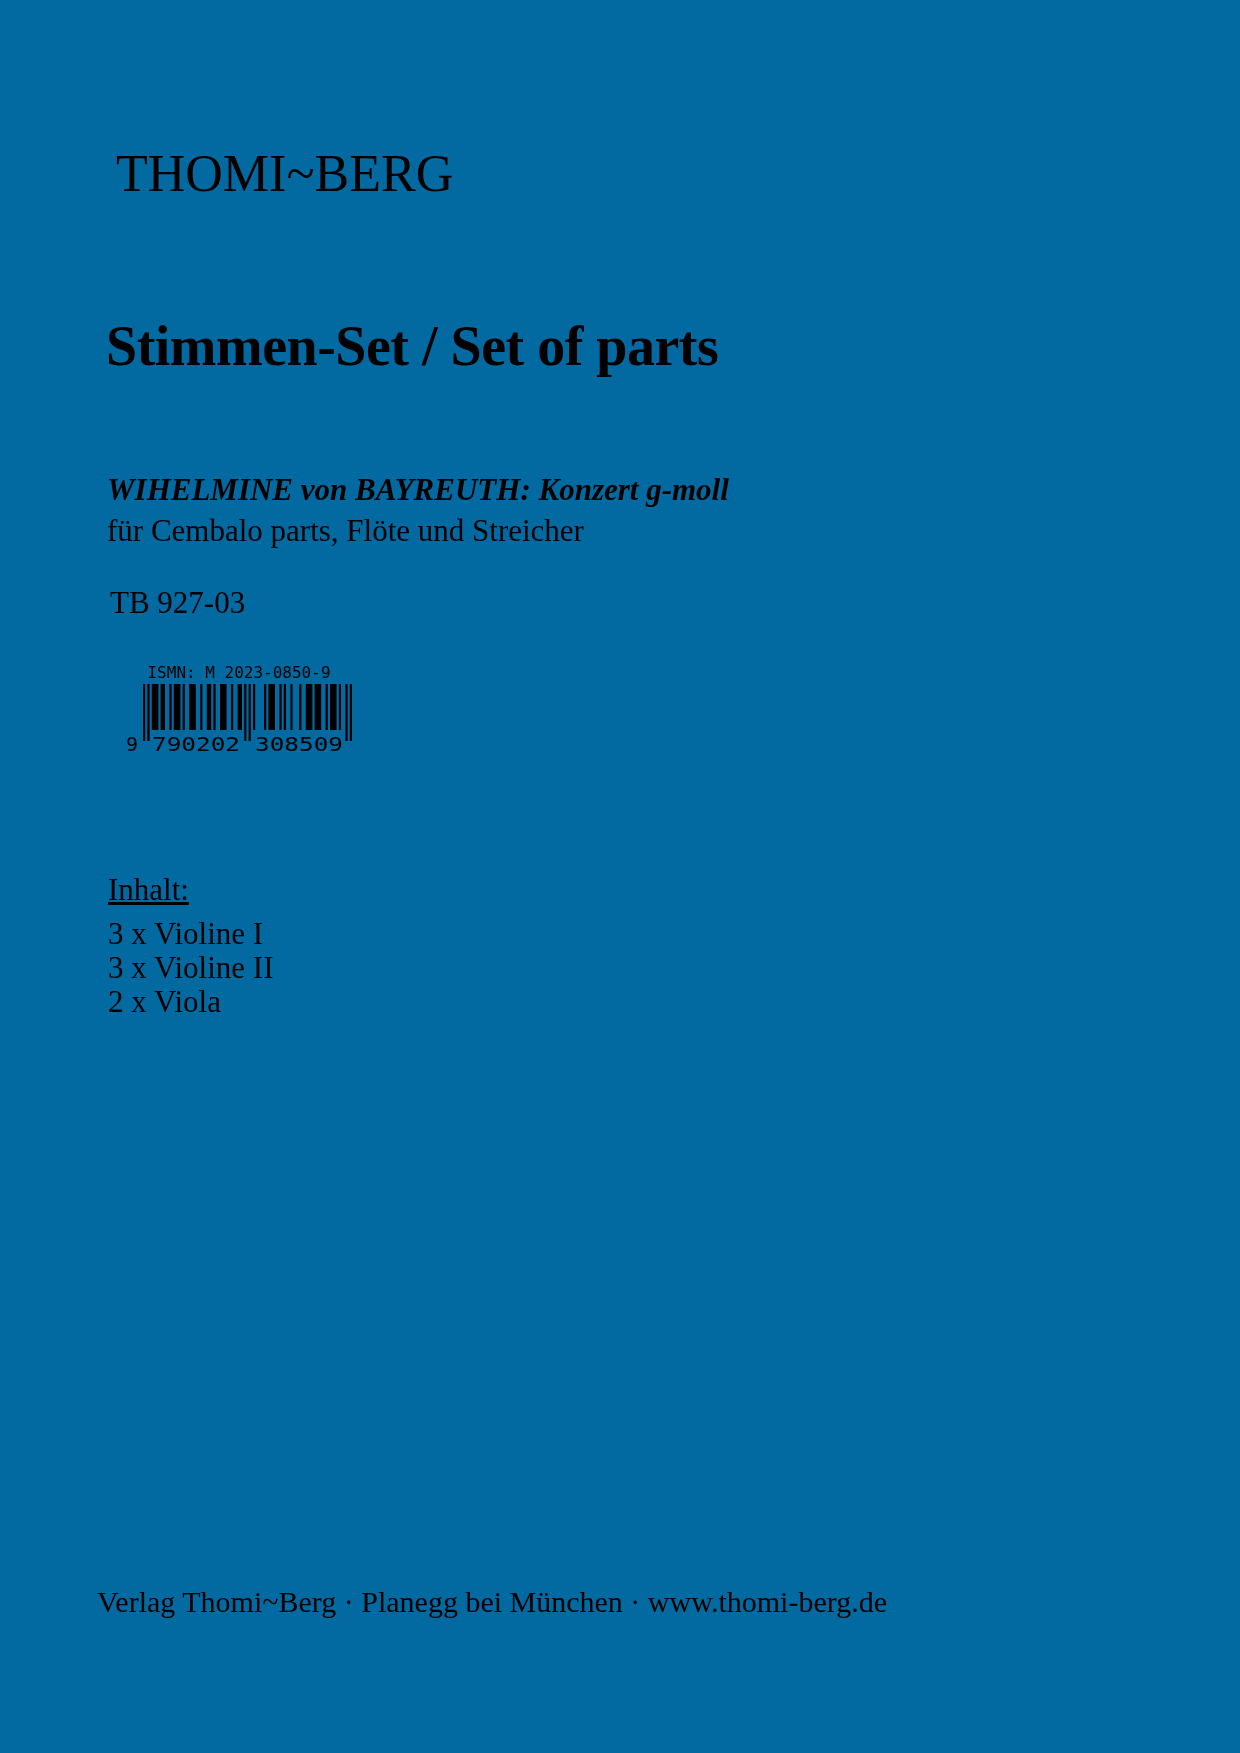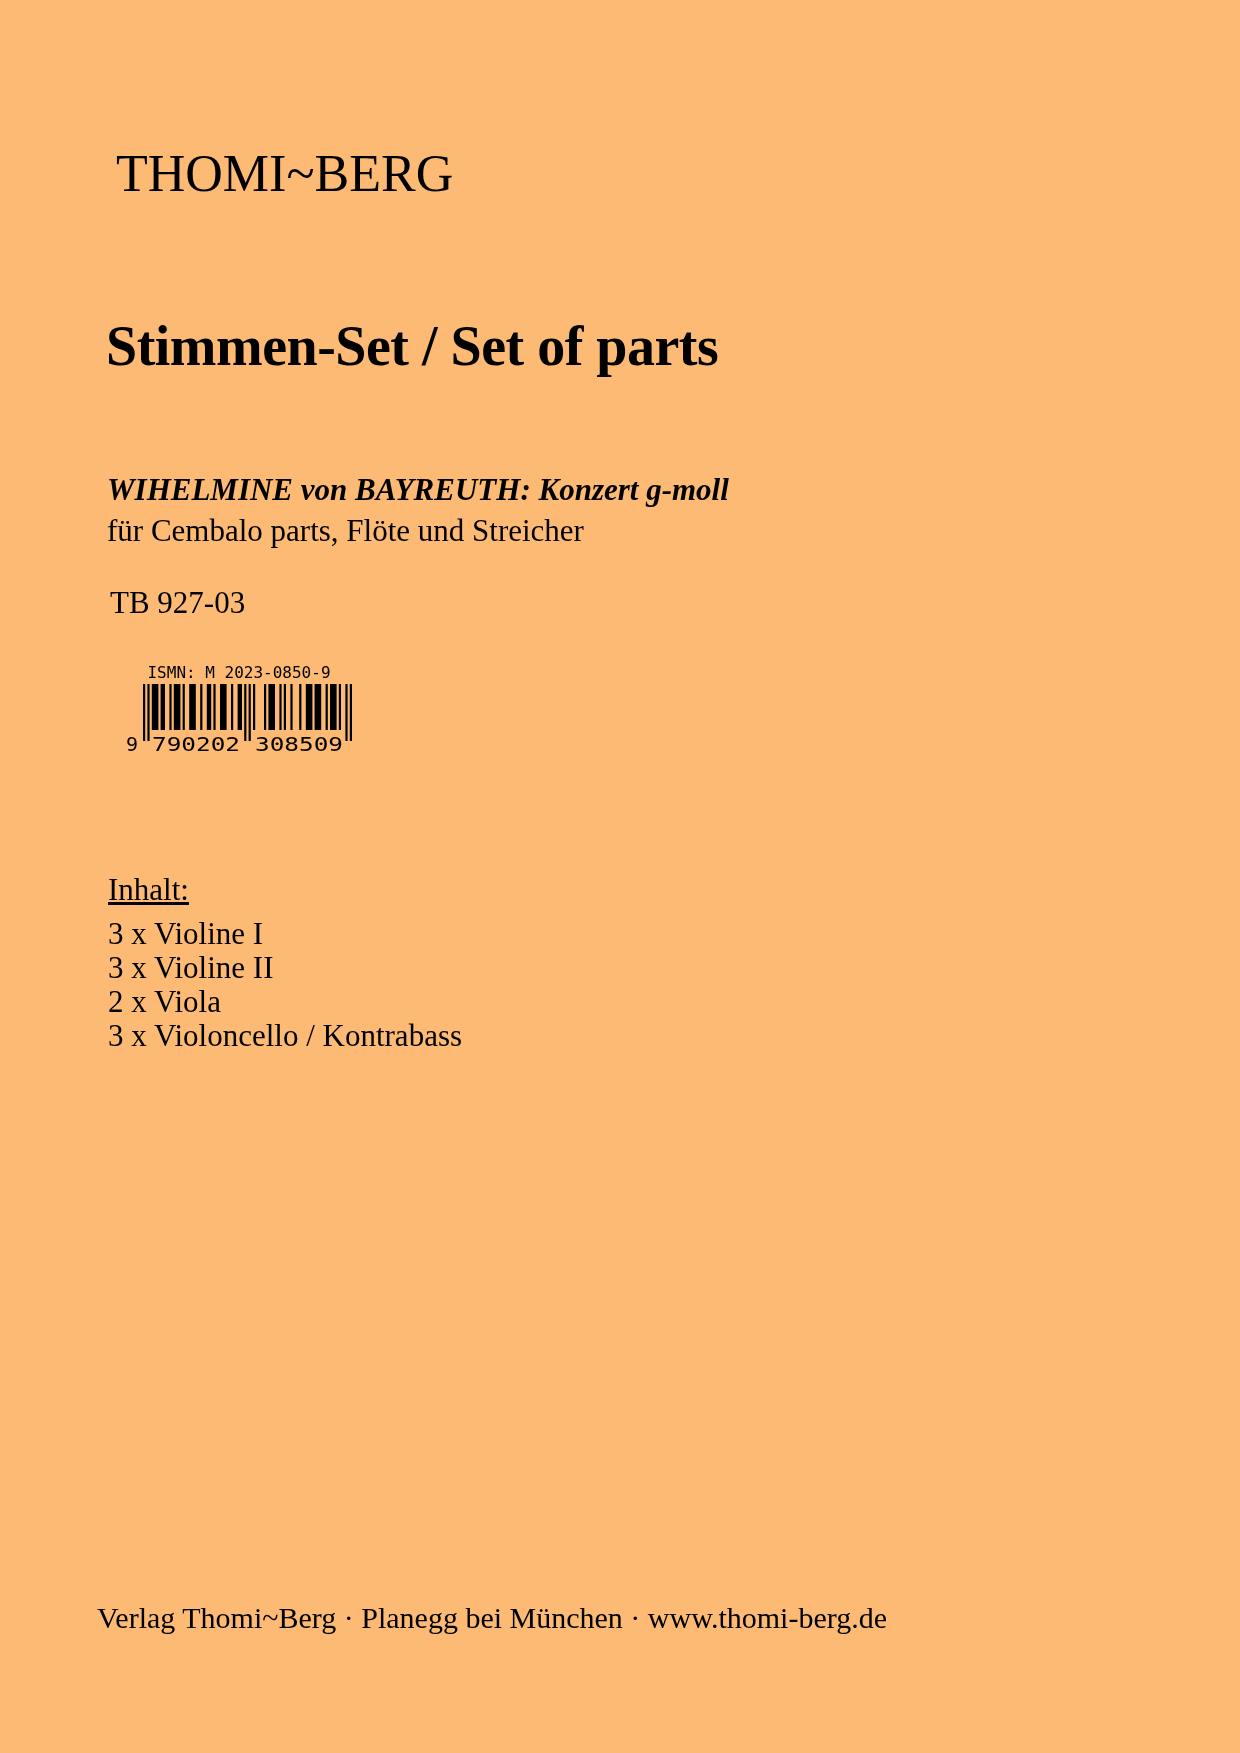--- a/index.html
+++ b/index.html
@@ -4,21 +4,21 @@
 <style>
   html, body {
     margin: 0;
     padding: 0;
     background: #e8e8e8;
   }
   .page {
     position: relative;
     width: 1240px;
     height: 1753px;
-    background: #fdba74;
+    background: #0369a1;
     color: #000000;
     font-family: "Liberation Serif", serif;
     overflow: hidden;
     margin: 0 auto;
   }
   .abs { position: absolute; white-space: nowrap; }
 
   .logo {
     left: 116px; top: 148px;
     font-size: 52px;
@@ -82,21 +82,20 @@
     left: 108px; top: 917px;
     font-size: 31px;
     line-height: 34px;
   }
   .content-item { white-space: nowrap; }
 
   .footer {
     left: 97px; top: 1587px;
     font-size: 30px;
     line-height: 1;
-    margin-top: 16px;
   }
 </style>
 </head>
 <body>
 
 <div class="page">
 
   <div class="abs logo">THOMI~BERG</div>
 
   <h1 class="abs heading">Stimmen-Set / Set of parts</h1>
@@ -145,18 +144,17 @@
         <text x="129" y="67" class="bc-digit" textLength="88" lengthAdjust="spacingAndGlyphs">308509</text>
       </svg>
   </div>
 
   <div class="abs contents-label">Inhalt:</div>
 
   <div class="abs contents-list" id="contents-list">
       <div class="content-item">3 x Violine I</div>
       <div class="content-item">3 x Violine II</div>
       <div class="content-item">2 x Viola</div>
-      <div class="content-item">3 x Violoncello / Kontrabass</div>
     </div>
 
   <div class="abs footer">Verlag Thomi~Berg · Planegg bei München · www.thomi-berg.de</div>
 
 </div>
 
 </body></html>

